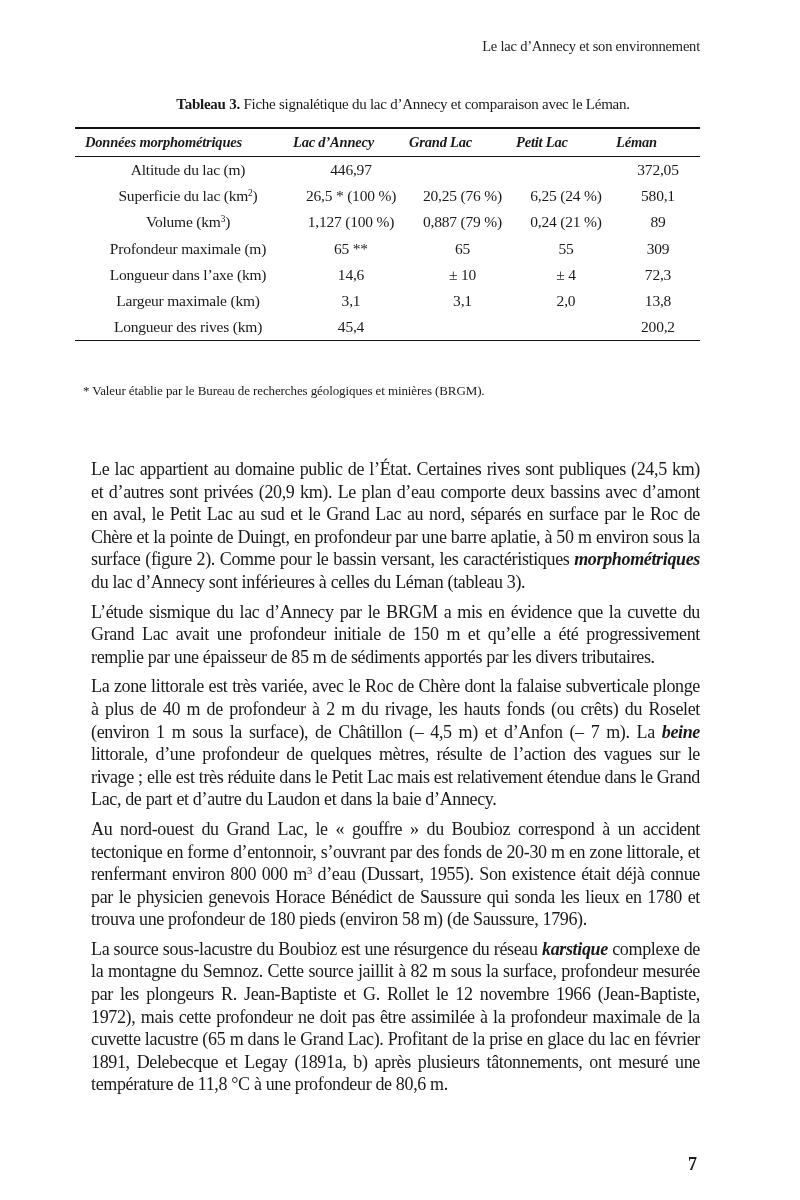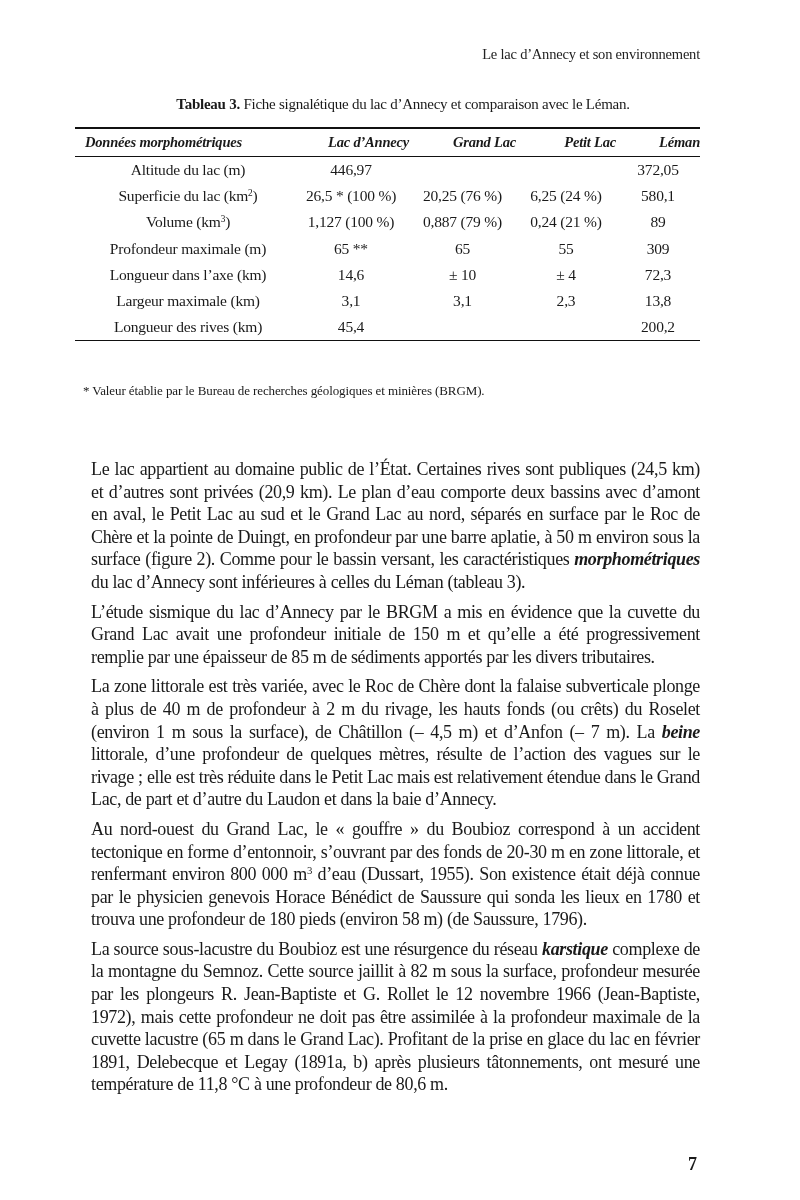--- a/index.html
+++ b/index.html
@@ -10,21 +10,21 @@
     body {
       width: 800px;
       height: 1200px;
       position: relative;
       overflow: hidden;
       font-family: "Liberation Serif", "DejaVu Serif", serif;
       color: #1a1a1a;
     }
     .running-head {
       position: absolute;
-      top: 46px;
+      top: 38px;
       right: 100px;
       font-size: 14.5px;
       letter-spacing: -0.2px;
       color: #222;
     }
     .table-caption {
       position: absolute;
       top: 96px;
       left: 83px;
       width: 640px;
@@ -48,21 +48,21 @@
       font-style: italic;
     }
     .data-table tbody tr:last-child {
       border-bottom: 1.5px solid #111;
     }
     .data-table th {
       font-weight: bold;
       font-size: 14.5px;
       height: 27px;
       padding: 0;
-      text-align: right;
+      text-align: left;
     }
     .data-table th.first { text-align: left; padding-left: 10px; }
     .data-table td {
       height: 26.2px;
       padding: 0;
       text-align: center;
       white-space: nowrap;
     }
     .data-table td.first { text-align: center; padding-left: 8px; }
     .col-first { width: 218px; }
@@ -160,21 +160,21 @@
       <td class="first">Longueur dans l’axe (km)</td>
       <td>14,6</td>
       <td>± 10</td>
       <td>± 4</td>
       <td>72,3</td>
     </tr>
     <tr>
       <td class="first">Largeur maximale (km)</td>
       <td>3,1</td>
       <td>3,1</td>
-      <td>2,3</td>
+      <td>2,0</td>
       <td>13,8</td>
     </tr>
     <tr>
       <td class="first">Longueur des rives (km)</td>
       <td>45,4</td>
       <td></td>
       <td></td>
       <td>200,2</td>
     </tr>
   </tbody>

